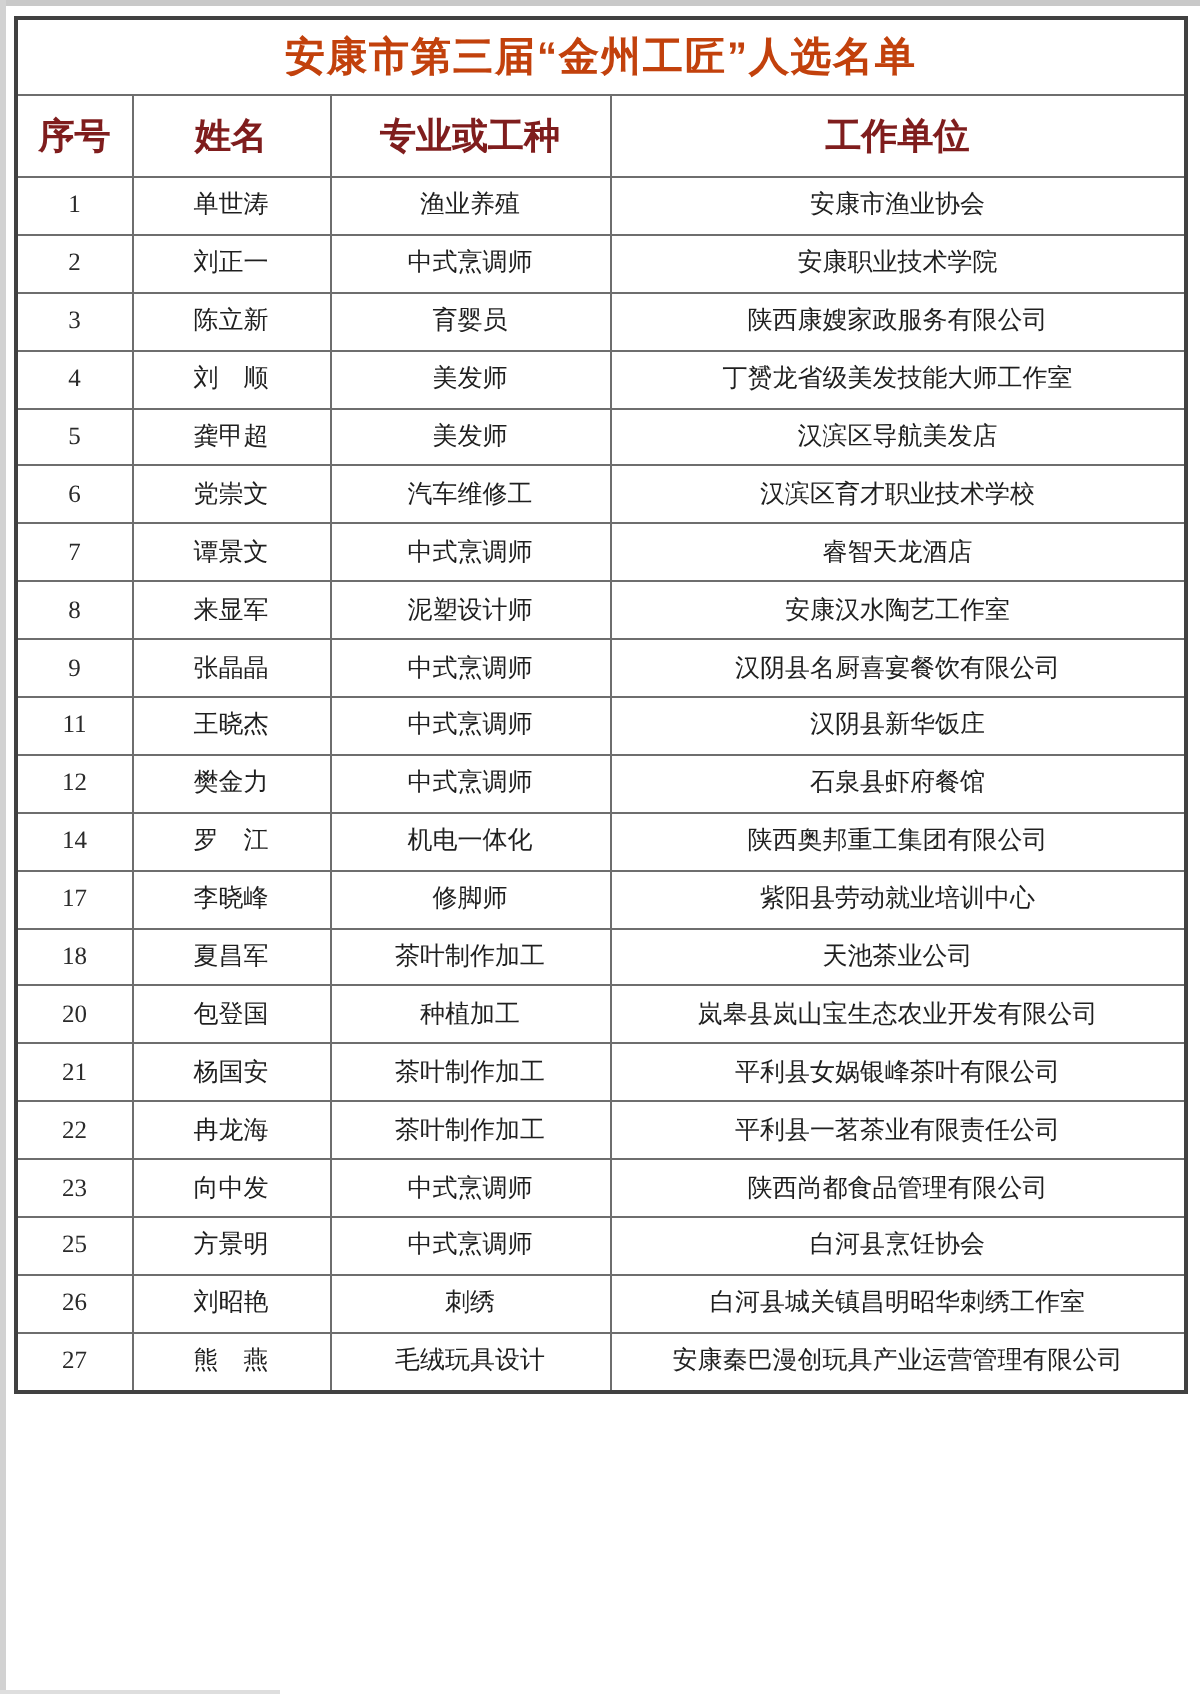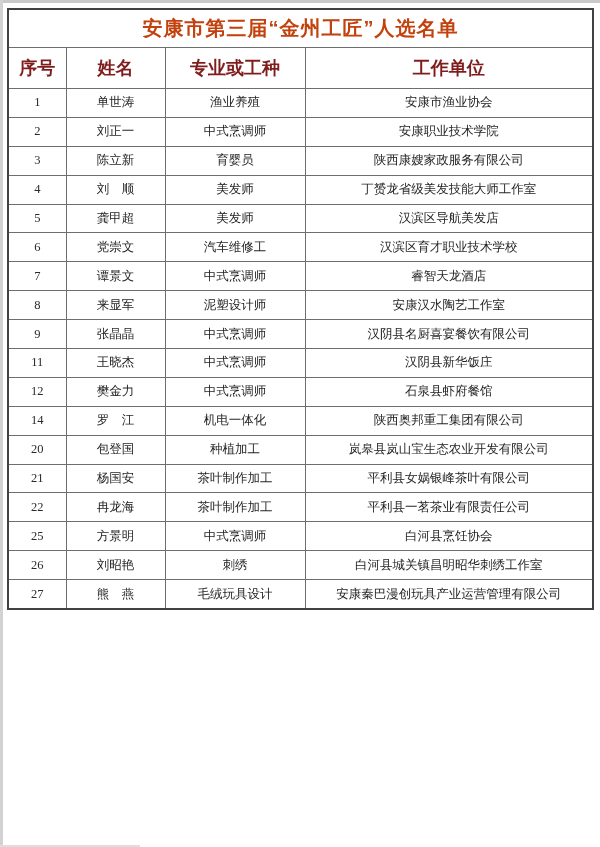--- a/index.html
+++ b/index.html
@@ -150,38 +150,56 @@
     <td class="cell-prof">中式烹调师</td>
     <td class="cell-unit">石泉县虾府餐馆</td>
   </tr>
       <tr class="data-row">
     <td class="cell-no">14</td>
     <td class="cell-name">罗　江</td>
     <td class="cell-prof">机电一体化</td>
     <td class="cell-unit">陕西奥邦重工集团有限公司</td>
   </tr>
       <tr class="data-row">
+    <td class="cell-no">17</td>
+    <td class="cell-name">李晓峰</td>
+    <td class="cell-prof">修脚师</td>
+    <td class="cell-unit">紫阳县劳动就业培训中心</td>
+  </tr>
+      <tr class="data-row">
+    <td class="cell-no">18</td>
+    <td class="cell-name">夏昌军</td>
+    <td class="cell-prof">茶叶制作加工</td>
+    <td class="cell-unit">天池茶业公司</td>
+  </tr>
+      <tr class="data-row">
     <td class="cell-no">20</td>
     <td class="cell-name">包登国</td>
     <td class="cell-prof">种植加工</td>
     <td class="cell-unit">岚皋县岚山宝生态农业开发有限公司</td>
   </tr>
       <tr class="data-row">
     <td class="cell-no">21</td>
     <td class="cell-name">杨国安</td>
     <td class="cell-prof">茶叶制作加工</td>
     <td class="cell-unit">平利县女娲银峰茶叶有限公司</td>
   </tr>
       <tr class="data-row">
     <td class="cell-no">22</td>
     <td class="cell-name">冉龙海</td>
     <td class="cell-prof">茶叶制作加工</td>
     <td class="cell-unit">平利县一茗茶业有限责任公司</td>
   </tr>
       <tr class="data-row">
+    <td class="cell-no">23</td>
+    <td class="cell-name">向中发</td>
+    <td class="cell-prof">中式烹调师</td>
+    <td class="cell-unit">陕西尚都食品管理有限公司</td>
+  </tr>
+      <tr class="data-row">
     <td class="cell-no">25</td>
     <td class="cell-name">方景明</td>
     <td class="cell-prof">中式烹调师</td>
     <td class="cell-unit">白河县烹饪协会</td>
   </tr>
       <tr class="data-row">
     <td class="cell-no">26</td>
     <td class="cell-name">刘昭艳</td>
     <td class="cell-prof">刺绣</td>
     <td class="cell-unit">白河县城关镇昌明昭华刺绣工作室</td>

